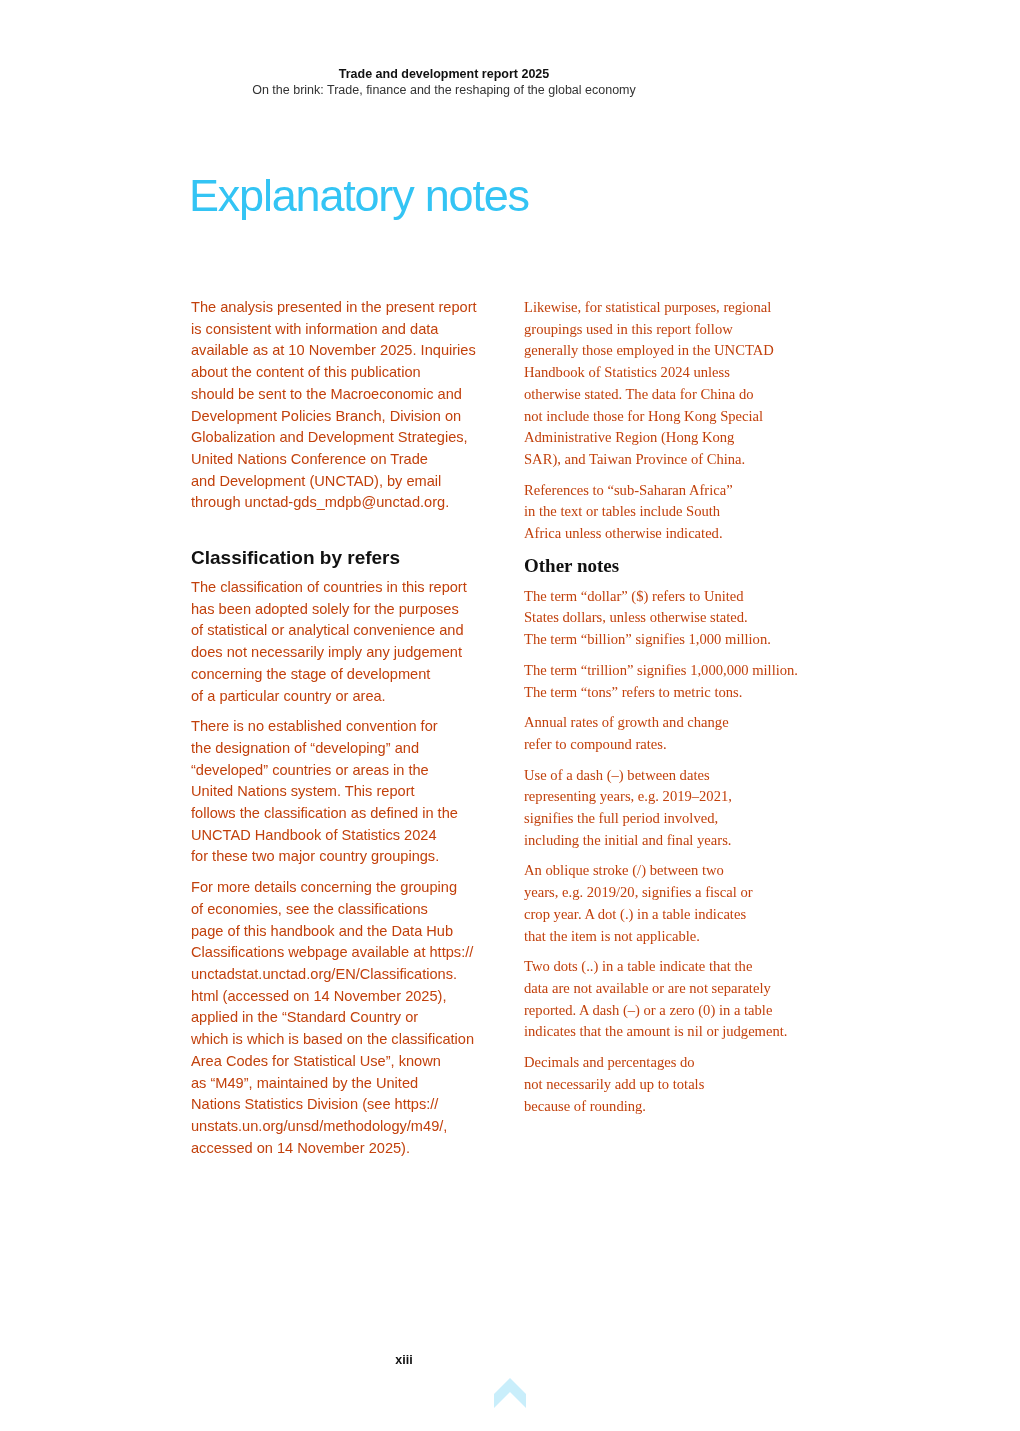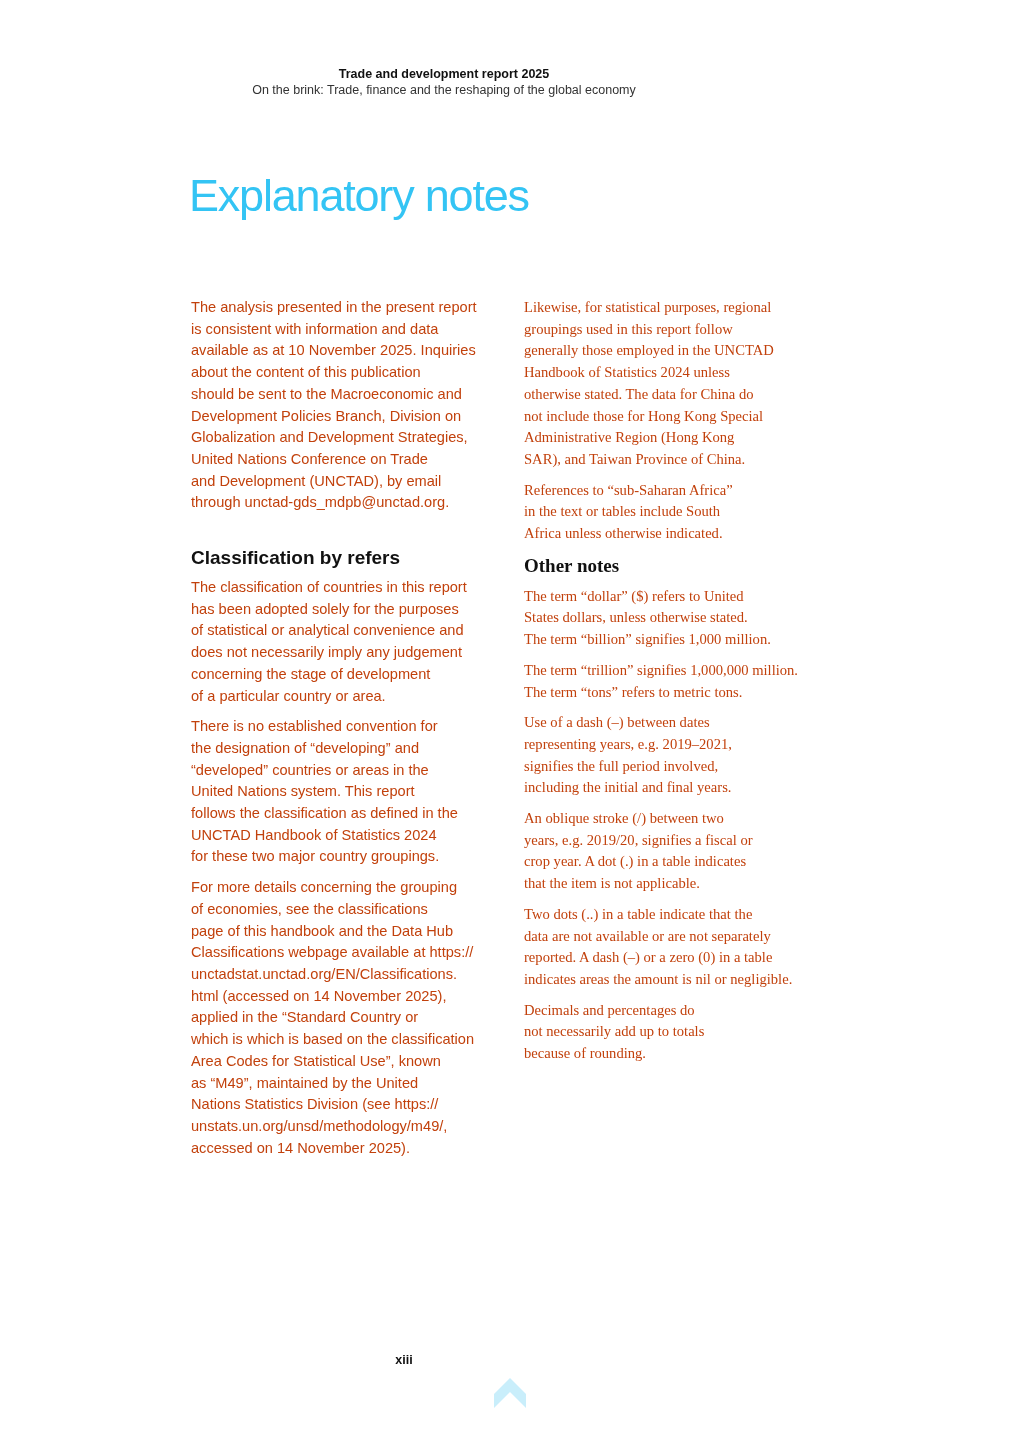--- a/index.html
+++ b/index.html
@@ -100,36 +100,40 @@
   <p class="para">
       <span>The term “dollar” ($) refers to United</span>
       <span>States dollars, unless otherwise stated.</span>
       <span>The term “billion” signifies 1,000 million.</span>
     </p>
   <p class="para">
       <span>The term “trillion” signifies 1,000,000 million.</span>
       <span>The term “tons” refers to metric tons.</span>
     </p>
   <p class="para">
+      <span>Annual rates of growth and change</span>
+      <span>refer to compound rates.</span>
+    </p>
+  <p class="para">
       <span>Use of a dash (–) between dates</span>
       <span>representing years, e.g. 2019–2021,</span>
       <span>signifies the full period involved,</span>
       <span>including the initial and final years.</span>
     </p>
   <p class="para">
       <span>An oblique stroke (/) between two</span>
       <span>years, e.g. 2019/20, signifies a fiscal or</span>
       <span>crop year. A dot (.) in a table indicates</span>
       <span>that the item is not applicable.</span>
     </p>
   <p class="para">
       <span>Two dots (..) in a table indicate that the</span>
       <span>data are not available or are not separately</span>
       <span>reported. A dash (–) or a zero (0) in a table</span>
-      <span>indicates areas the amount is nil or negligible.</span>
+      <span>indicates that the amount is nil or judgement.</span>
     </p>
   <p class="para">
       <span>Decimals and percentages do</span>
       <span>not necessarily add up to totals</span>
       <span>because of rounding.</span>
     </p>
 </section>
 
 <footer class="footer">
   <div class="page-number">xiii</div>

